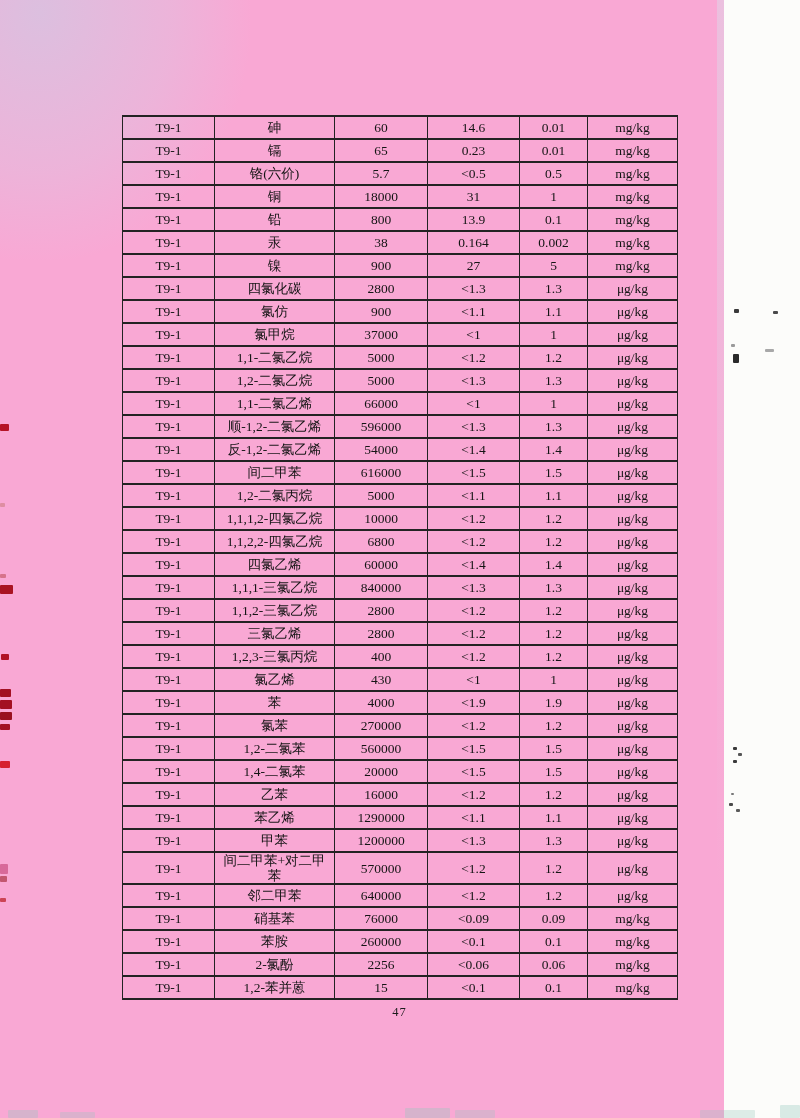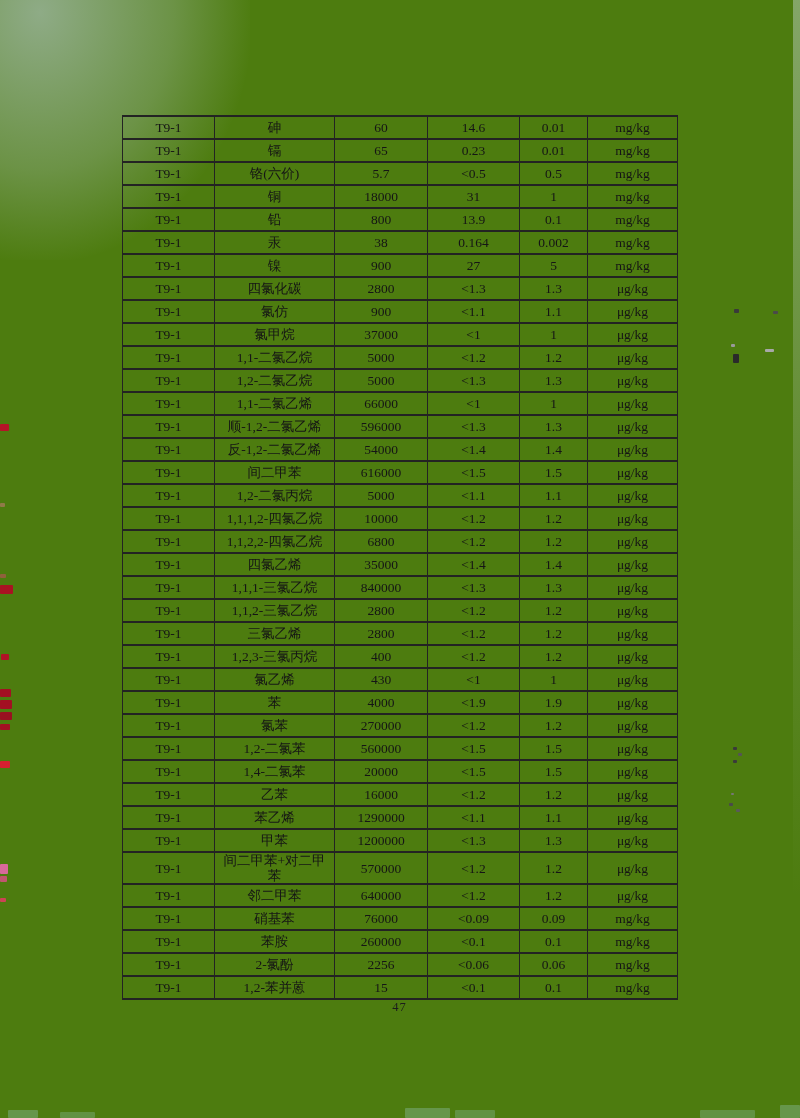--- a/index.html
+++ b/index.html
@@ -6,23 +6,23 @@
     margin: 0;
     padding: 0;
     width: 800px;
     height: 1118px;
     background: #fcfcfa;
     overflow: hidden;
     font-family: "Liberation Serif", "DejaVu Serif", serif;
   }
   .page {
     position: relative;
-    width: 800px;
+    width: 724px;
     height: 1118px;
-    background: #4d7c0f;
+    background: #f9a8d4;
   }
   
   .corner-wash {
     position: absolute;
     left: -50px;
     top: -70px;
     width: 300px;
     height: 330px;
     background: radial-gradient(ellipse at 30% 25%,
                 rgba(196,210,232,0.55) 0%,
@@ -66,20 +66,21 @@
     font-size: 13.5px;
     line-height: 1.12;
     overflow: hidden;
     word-break: break-all;
   }
   .pagenum {
     width: 555px;
     text-align: center;
     font-size: 12.5px;
     color: #1c1c1c;
+    margin-top: 5px;
     letter-spacing: 1px;
   }
   .mark {
     position: absolute;
     border-radius: 1px;
     pointer-events: none;
   }
 </style>
 </head>
 <body>
@@ -247,21 +248,21 @@
             <td>T9-1</td>
             <td>1,1,2,2-四氯乙烷</td>
             <td>6800</td>
             <td>&lt;1.2</td>
             <td>1.2</td>
             <td>μg/kg</td>
           </tr>
           <tr>
             <td>T9-1</td>
             <td>四氯乙烯</td>
-            <td>35000</td>
+            <td>60000</td>
             <td>&lt;1.4</td>
             <td>1.4</td>
             <td>μg/kg</td>
           </tr>
           <tr>
             <td>T9-1</td>
             <td>1,1,1-三氯乙烷</td>
             <td>840000</td>
             <td>&lt;1.3</td>
             <td>1.3</td>

